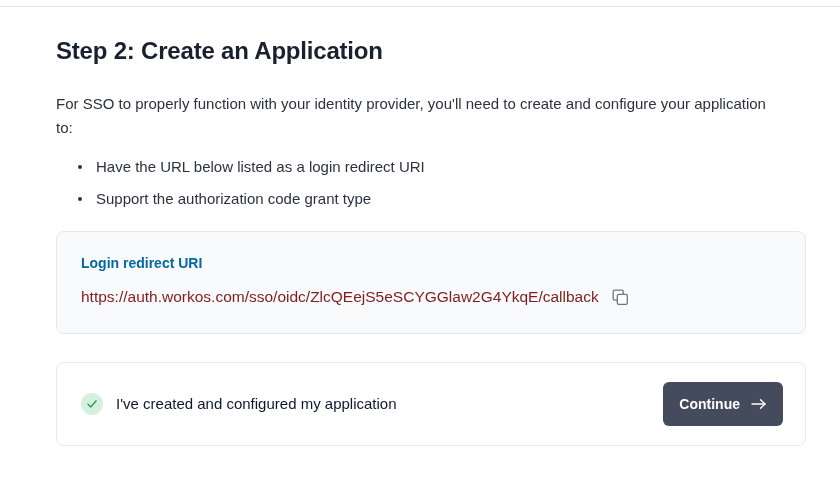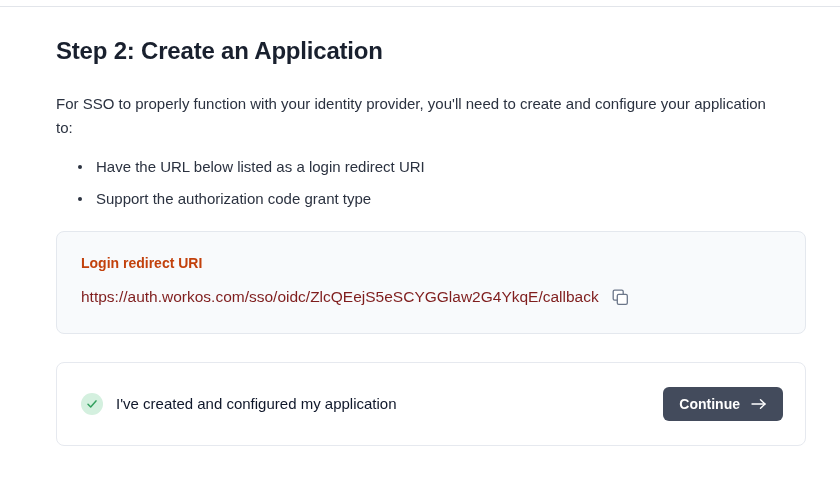--- a/index.html
+++ b/index.html
@@ -89,21 +89,21 @@
     height: 103px;
     background: #f8fafc;
     border: 1px solid #e4e8ee;
     border-radius: 8px;
     padding: 22px 24px 0 24px;
   }
 
   .uri-label {
     font-size: 14px;
     font-weight: bold;
-    color: #c2410c;
+    color: #0369a1;
     line-height: 18px;
     margin: 0;
   }
 
   .uri-row {
     display: flex;
     align-items: center;
     margin-top: 14px;
   }
 
@@ -171,21 +171,21 @@
 
   .continue-btn {
     flex: none;
     display: inline-flex;
     align-items: center;
     gap: 11px;
     background: #434b5c;
     color: #ffffff;
     border: none;
     border-radius: 6px;
-    height: 34px;
+    height: 44px;
     padding: 0 16px;
     font-family: "Liberation Sans", sans-serif;
     font-size: 14px;
     font-weight: bold;
     cursor: pointer;
   }
   .continue-btn .arrow {
     display: inline-flex;
     align-items: center;
   }

